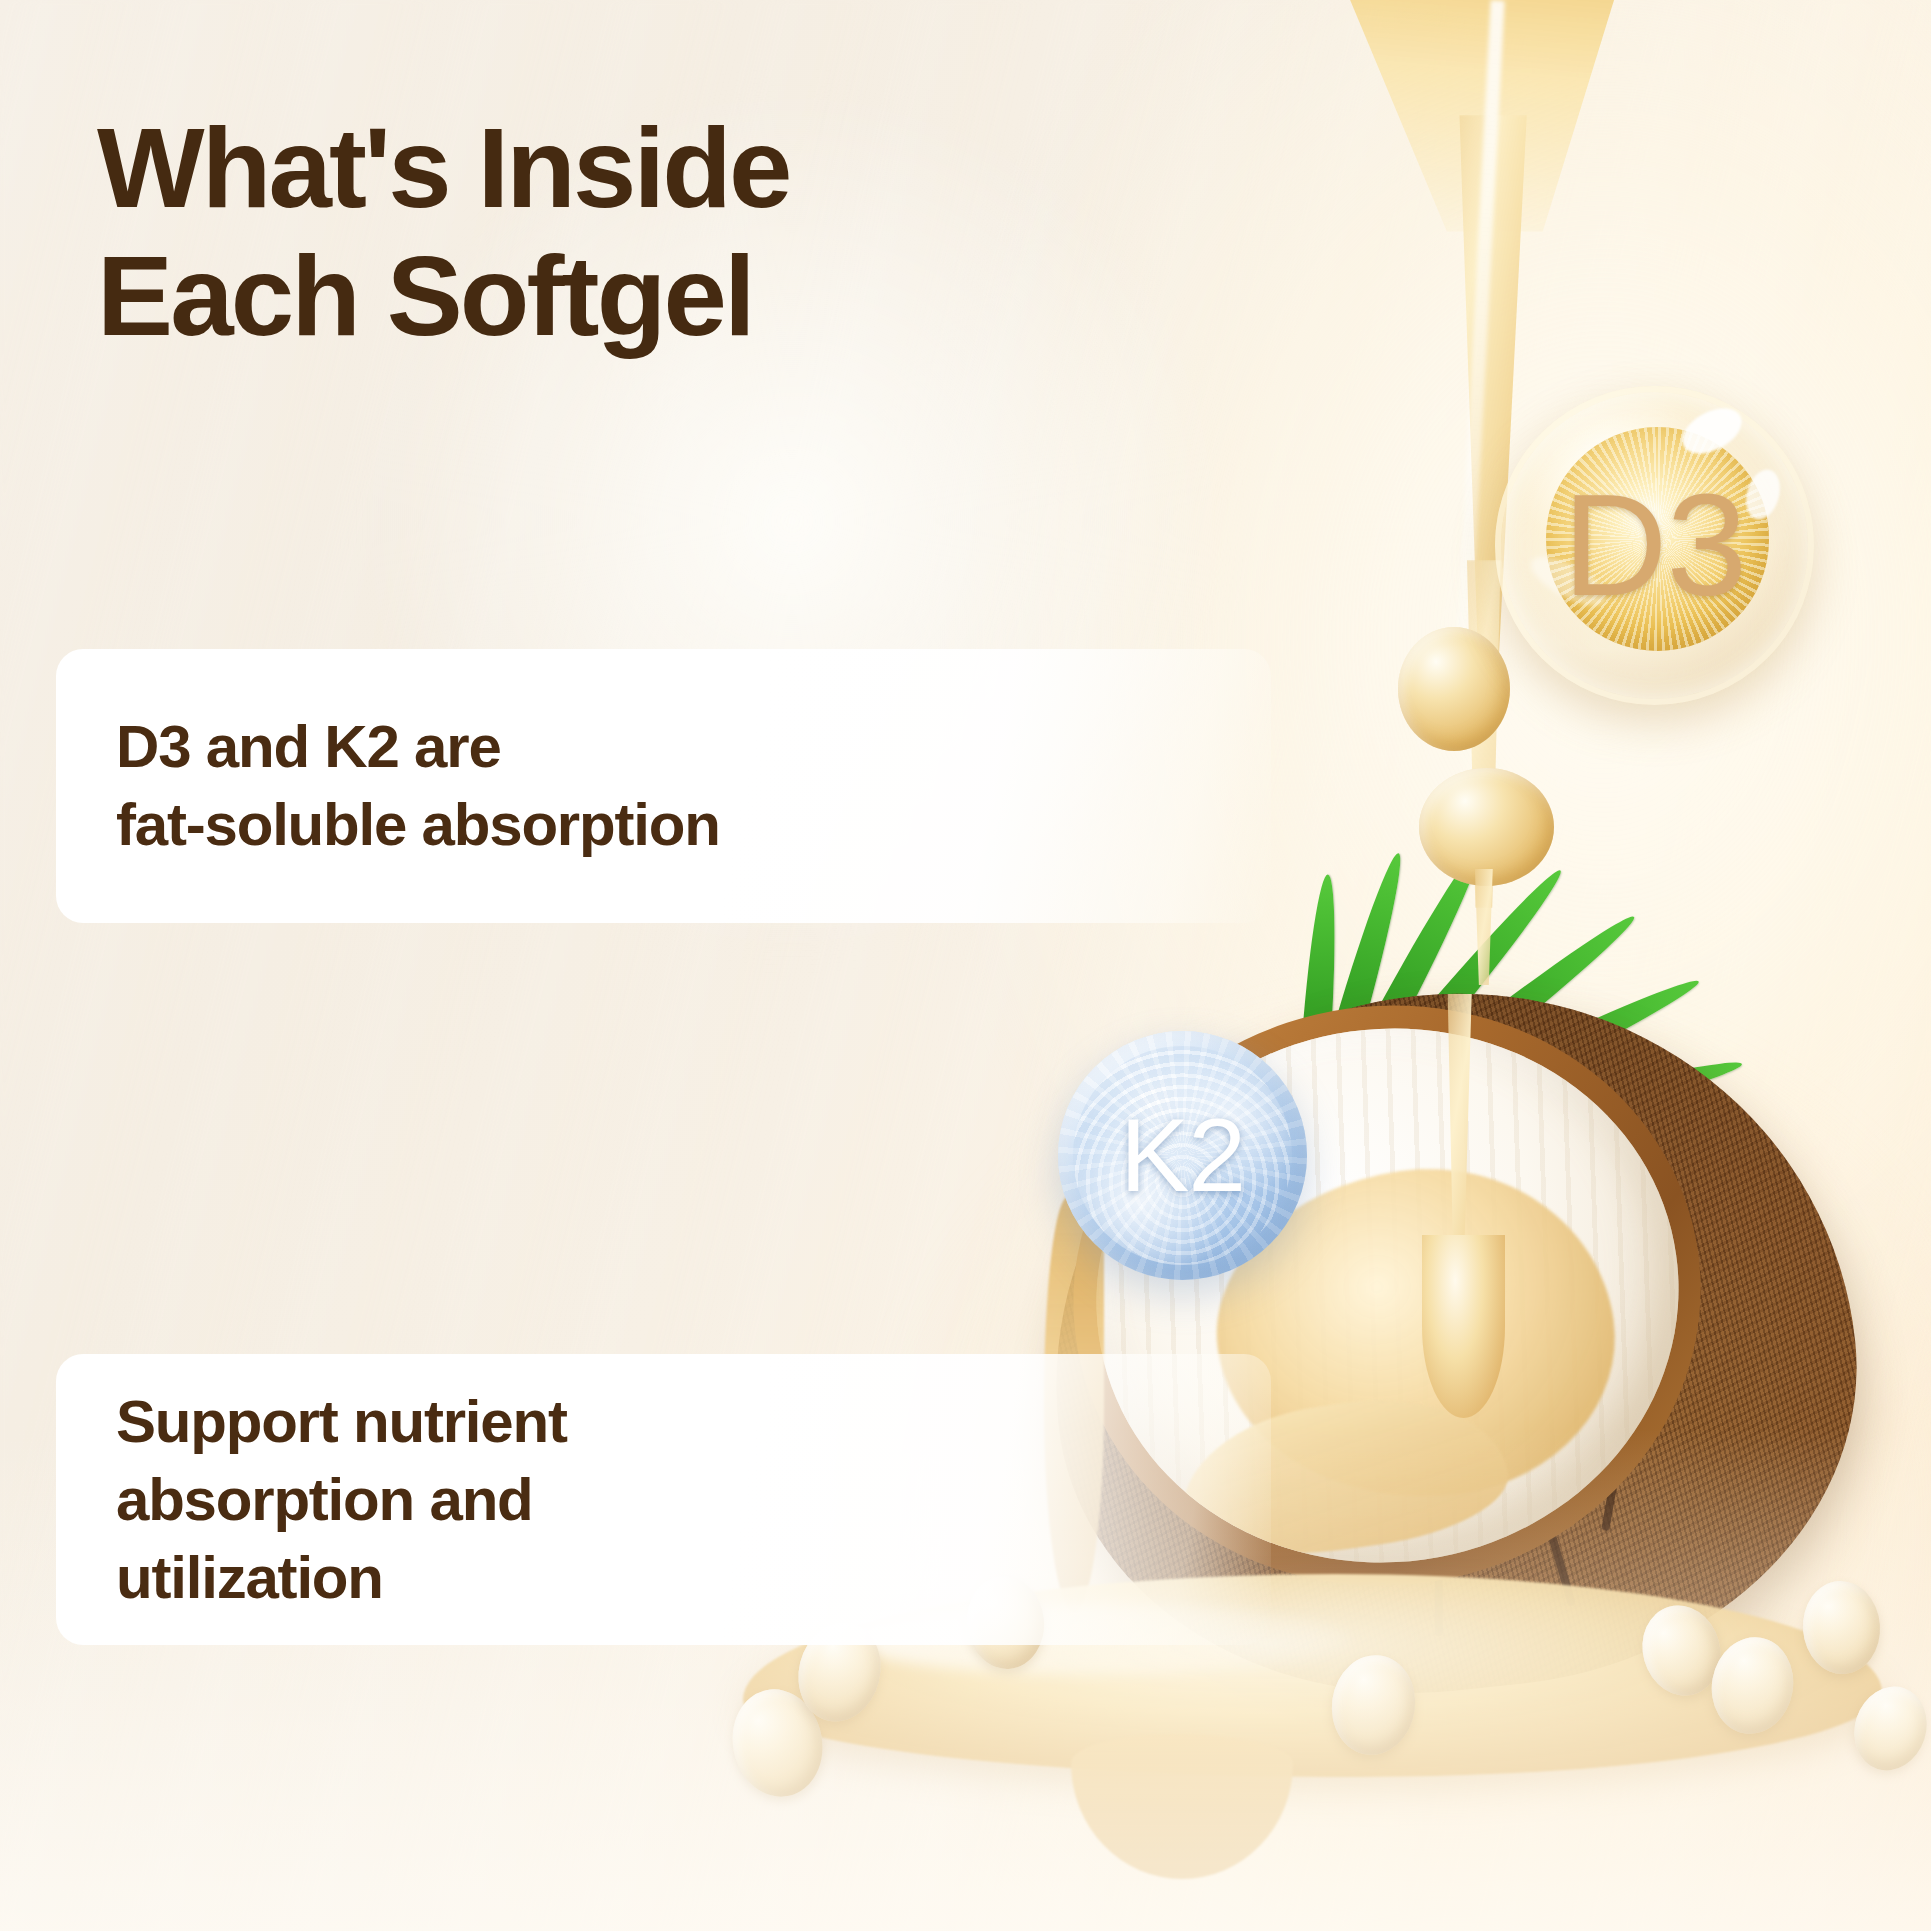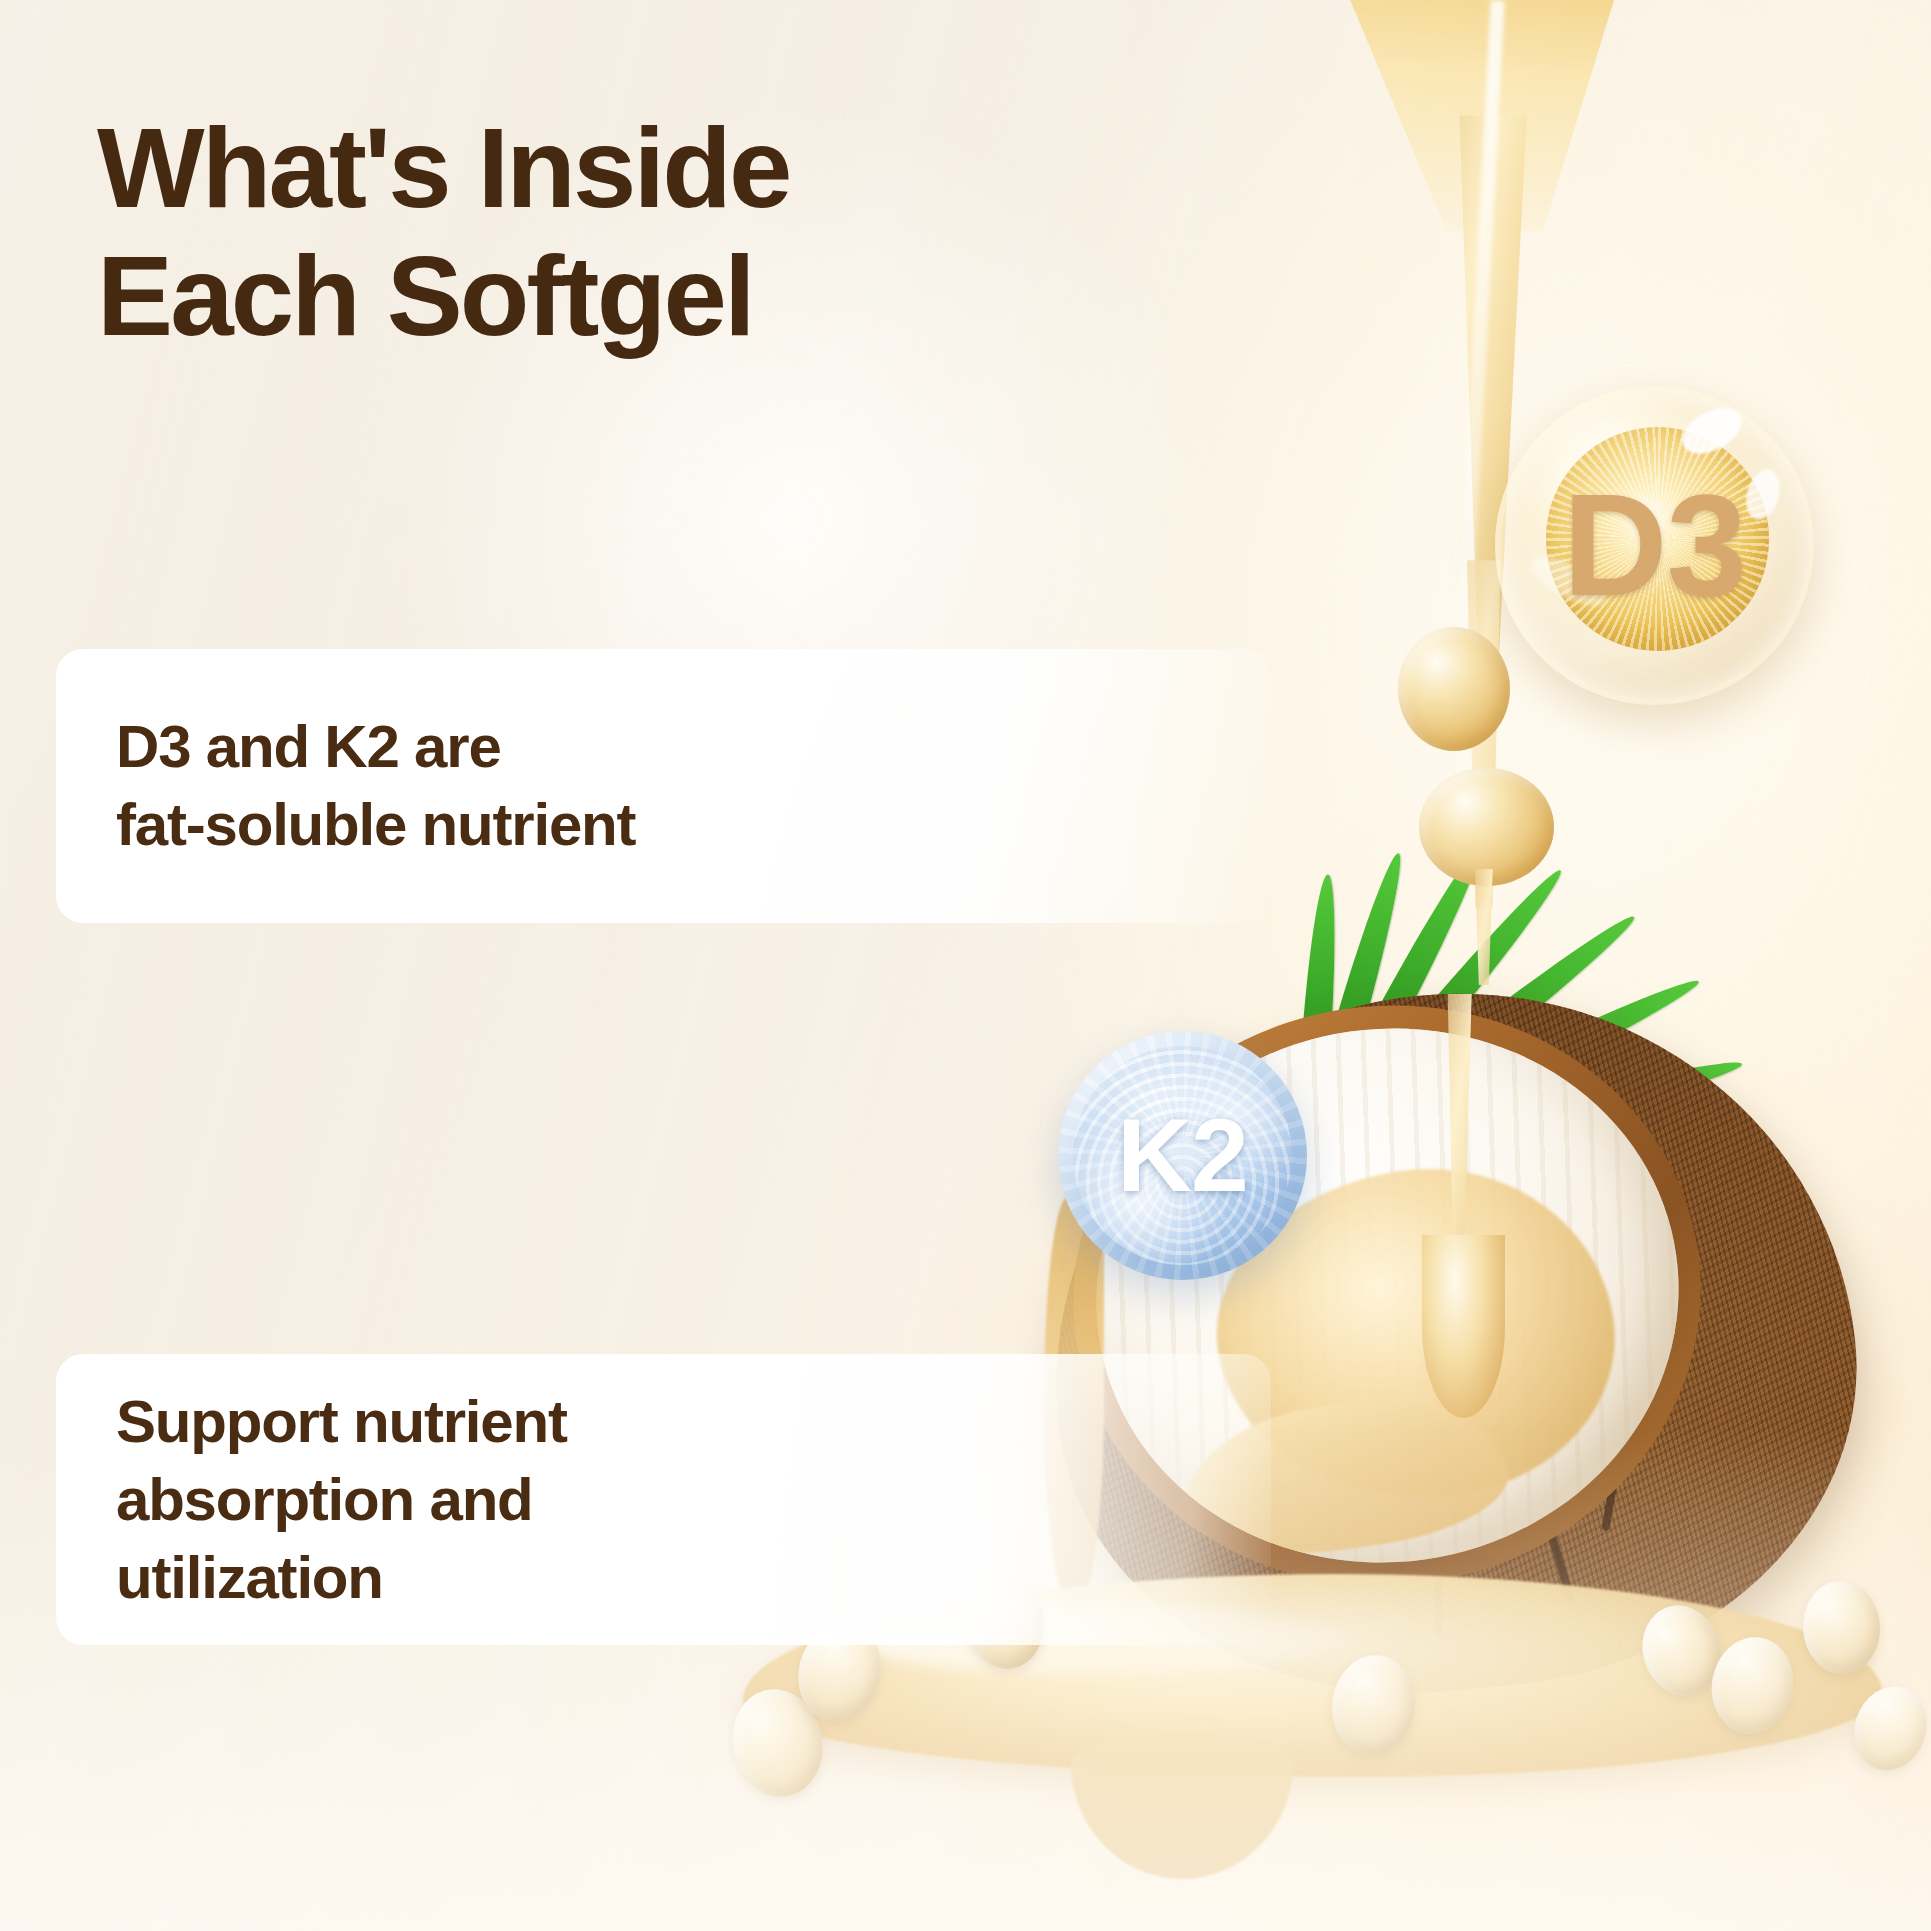--- a/index.html
+++ b/index.html
@@ -211,21 +211,21 @@
   .sg4{left:589px;top:120px;width:83px;height:100px;transform:rotate(8deg);}
   .sg5{left:900px;top:70px;width:77px;height:91px;transform:rotate(-16deg);}
   .sg6{left:969px;top:102px;width:81px;height:97px;transform:rotate(10deg);}
   .sg7{left:1060px;top:46px;width:77px;height:93px;transform:rotate(-4deg);}
   .sg8{left:1112px;top:151px;width:71px;height:85px;transform:rotate(18deg);}
 
   
   .bubble{position:absolute;border-radius:50%;}
   .bubble .label{
     position:absolute;inset:0;display:flex;align-items:center;justify-content:center;
-    font-weight:700;letter-spacing:-1px;
+    font-weight:400;letter-spacing:-1px;
   }
 
   .bubble-d3{
     left:1495px;top:386px;width:319px;height:319px;
     background:
       radial-gradient(circle at 36% 26%,rgba(255,255,255,.92) 0%,rgba(255,250,233,.55) 14%,rgba(246,224,167,.30) 30%,rgba(222,182,100,.18) 58%,rgba(198,152,72,.35) 86%,rgba(168,124,54,.55) 100%);
     box-shadow:0 17.4px 44px rgba(190,150,80,.30), inset 0 0 44px rgba(255,248,226,.55);
   }
   .d3-core{
     position:absolute;left:16%;top:13%;width:70%;height:70%;border-radius:50%;
@@ -397,21 +397,21 @@
     <div class="label k2-label">K2</div>
   </div>
 
   <div class="headline">
     <span class="l">What's Inside</span>
     <span class="l">Each Softgel</span>
   </div>
 
   <div class="card" id="card-1">
     <p>D3 and K2 are
-fat-soluble nutrient</p>
+fat-soluble absorption</p>
   </div>
   <div class="card" id="card-3">
     <p>Support nutrient
 absorption and
 utilization</p>
   </div>
 
 </div>
 
 

